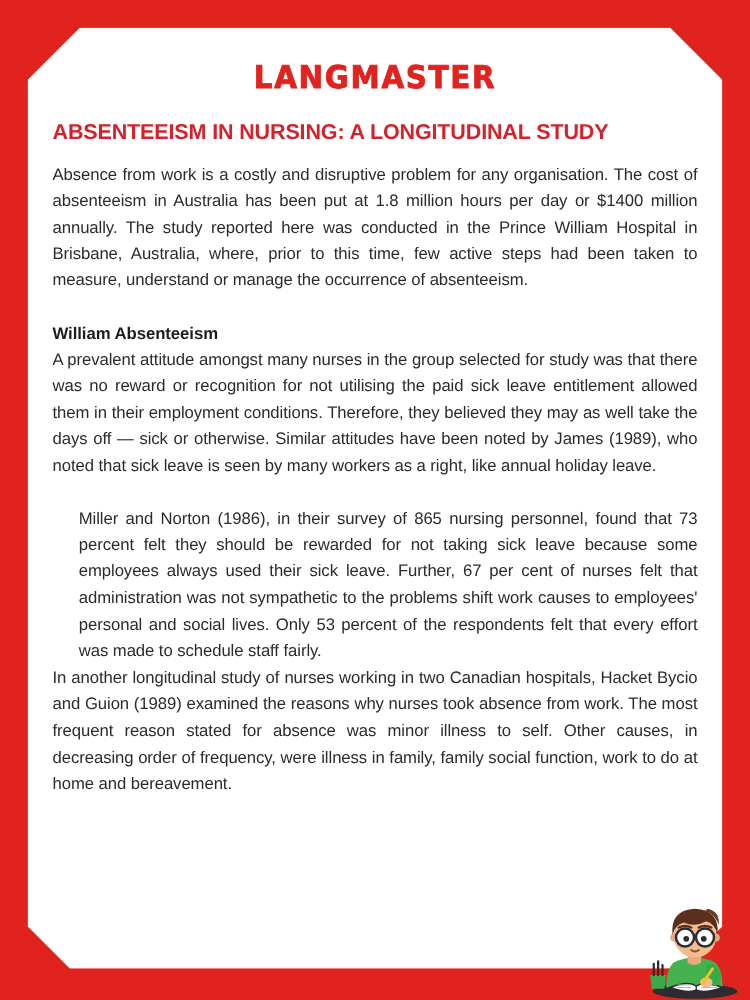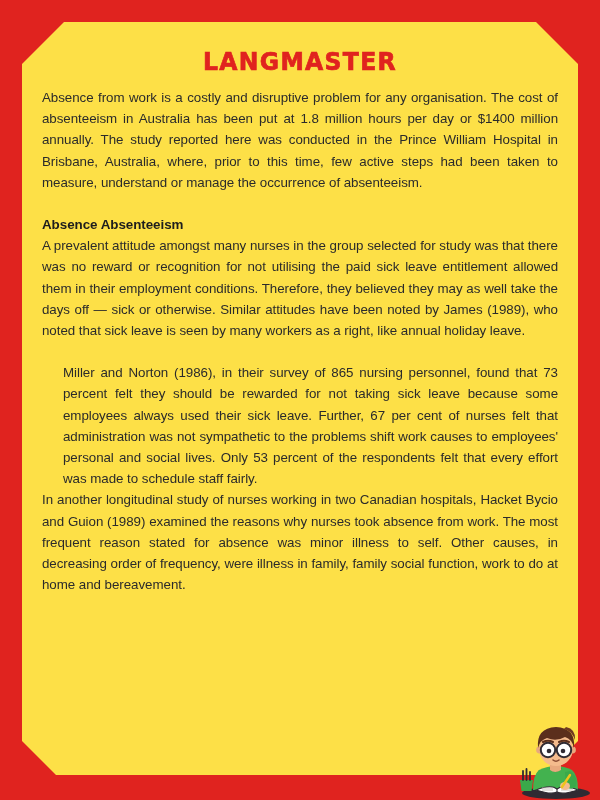--- a/index.html
+++ b/index.html
@@ -22,21 +22,21 @@
     overflow: hidden;
   }
 
   
   #card {
     position: absolute;
     left: 22px;
     top: 22px;
     width: 556px;
     height: 753px;
-    background: #fde047;
+    background: #ffffff;
     -webkit-clip-path: polygon(
         42px 0,
         calc(100% - 42px) 0,
         100% 42px,
         100% calc(100% - 34px),
         calc(100% - 34px) 100%,
         34px 100%,
         0 calc(100% - 34px),
         0 42px);
     clip-path: polygon(
@@ -130,26 +130,27 @@
 </style>
 </head>
 <body>
 
 <div id="page">
 
   <div id="card">
 
     <div class="logo">LANGMASTER</div>
 
+    <h1 class="doc-title">ABSENTEEISM IN NURSING: A LONGITUDINAL STUDY</h1>
 
     <div class="body-wrap">
 
       <p class="para tight">Absence from work is a costly and disruptive problem for any organisation. The cost of absenteeism in Australia has been put at 1.8 million hours per day or $1400 million annually. The study reported here was conducted in the Prince William Hospital in Brisbane, Australia, where, prior to this time, few active steps had been taken to measure, understand or manage the occurrence of absenteeism.</p>
 
-      <h3 class="sub-heading">Absence Absenteeism</h3>
+      <h3 class="sub-heading">William Absenteeism</h3>
 
       <p class="para tight">A prevalent attitude amongst many nurses in the group selected for study was that there was no reward or recognition for not utilising the paid sick leave entitlement allowed them in their employment conditions. Therefore, they believed they may as well take the days off — sick or otherwise. Similar attitudes have been noted by James (1989), who noted that sick leave is seen by many workers as a right, like annual holiday leave.</p>
 
       <p class="para spaced">Miller and Norton (1986), in their survey of 865 nursing personnel, found that 73 percent felt they should be rewarded for not taking sick leave because some employees always used their sick leave. Further, 67 per cent of nurses felt that administration was not sympathetic to the problems shift work causes to employees' personal and social lives. Only 53 percent of the respondents felt that every effort was made to schedule staff fairly.</p>
 
       <p class="para tight">In another longitudinal study of nurses working in two Canadian hospitals, Hacket Bycio and Guion (1989) examined the reasons why nurses took absence from work. The most frequent reason stated for absence was minor illness to self. Other causes, in decreasing order of frequency, were illness in family, family social function, work to do at home and bereavement.</p>
 
     </div>
   </div>
 

